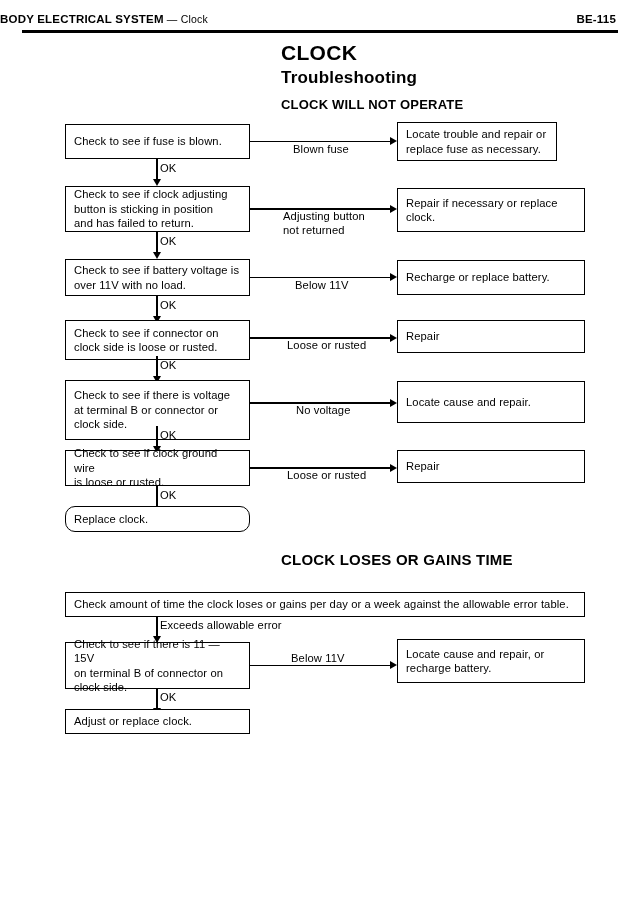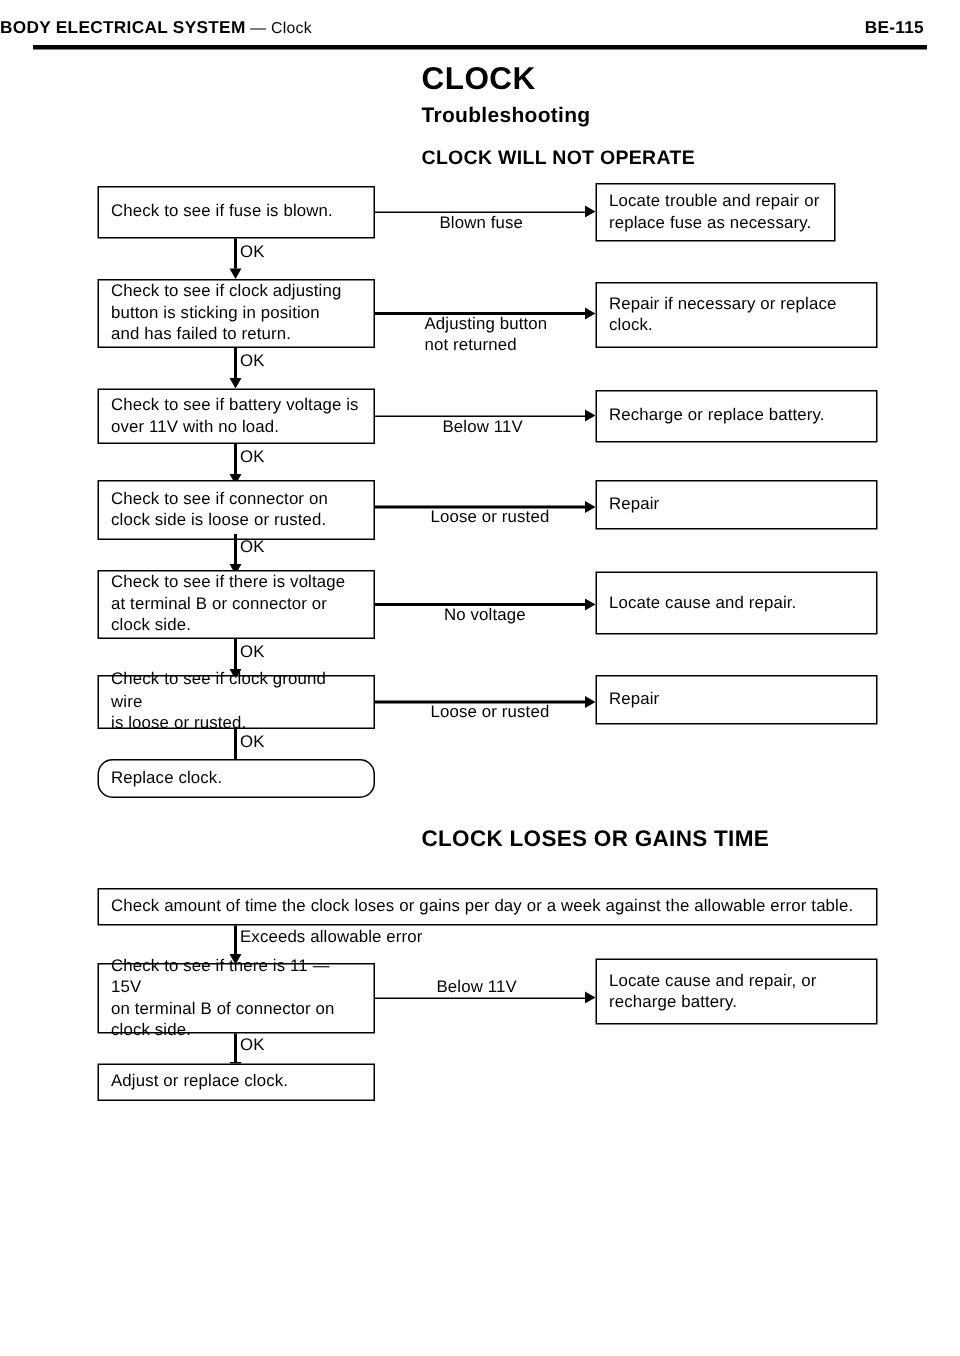--- a/index.html
+++ b/index.html
@@ -64,21 +64,21 @@
   }
   #title-clock {
     left: 281px;
     top: 41px;
     font-size: 21px;
     letter-spacing: 0.3px;
   }
   #title-troubleshooting {
     left: 281px;
     top: 68px;
-    font-size: 14px;
+    font-size: 17px;
     letter-spacing: 0.2px;
   }
   #section1-title {
     left: 281px;
     top: 97px;
     font-size: 13px;
     letter-spacing: 0.2px;
   }
   #section2-title {
     left: 281px;
@@ -212,21 +212,21 @@
   <div class="hline" style="left:250px; top:337.2px; width:141px;"></div>
   <div class="arrow-right" style="left:390px; top:333.8px;"></div>
   <div class="edge-label" style="left:287px; top:339px;">Loose or rusted</div>
   <div class="flow-box" style="left:397px; top:320px; width:188px; height:33px;">
     <span class="box-text">Repair</span>
   </div>
   <div class="vline" style="left:156px; top:356px; height:20px;"></div>
   <div class="arrow-down" style="left:152.6px; top:376px;"></div>
   <div class="ok-label" style="left:160px; top:359px;">OK</div>
 
-  <div class="flow-box" style="left:65px; top:380px; width:185px; height:46px;">
+  <div class="flow-box" style="left:65px; top:380px; width:185px; height:60px;">
     <span class="box-text">Check to see if there is voltage
 at terminal B or connector or
 clock side.</span>
   </div>
   <div class="hline" style="left:250px; top:402.2px; width:141px;"></div>
   <div class="arrow-right" style="left:390px; top:398.8px;"></div>
   <div class="edge-label" style="left:296px; top:404px;">No voltage</div>
   <div class="flow-box" style="left:397px; top:381px; width:188px; height:42px;">
     <span class="box-text">Locate cause and repair.</span>
   </div>

